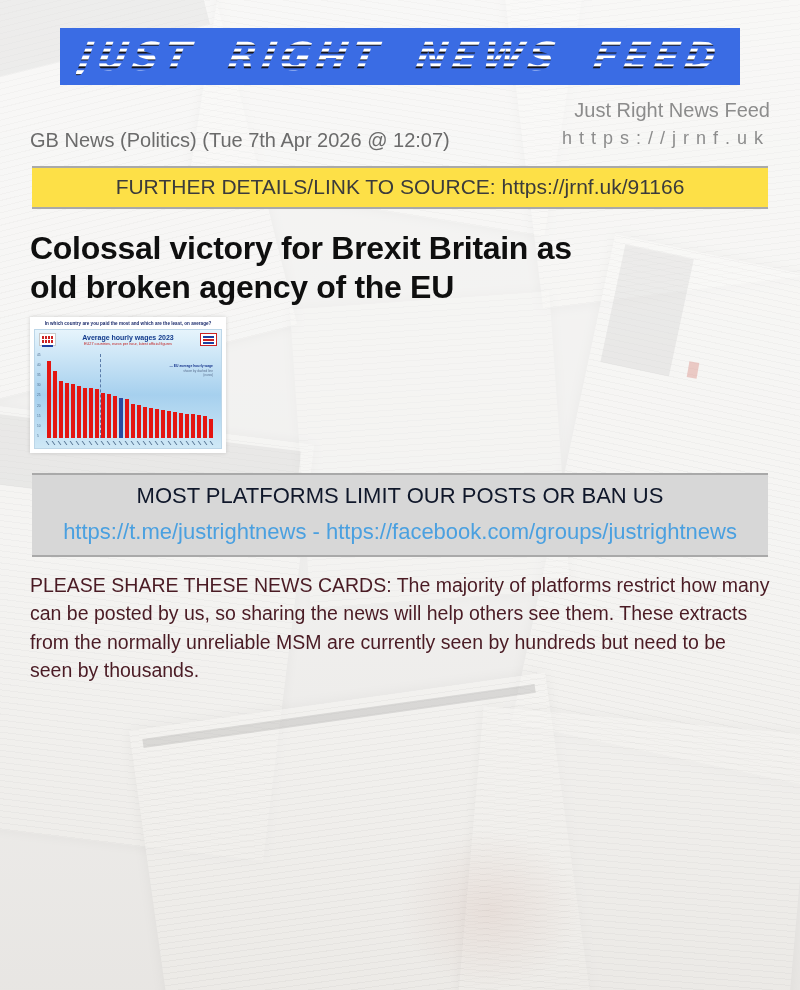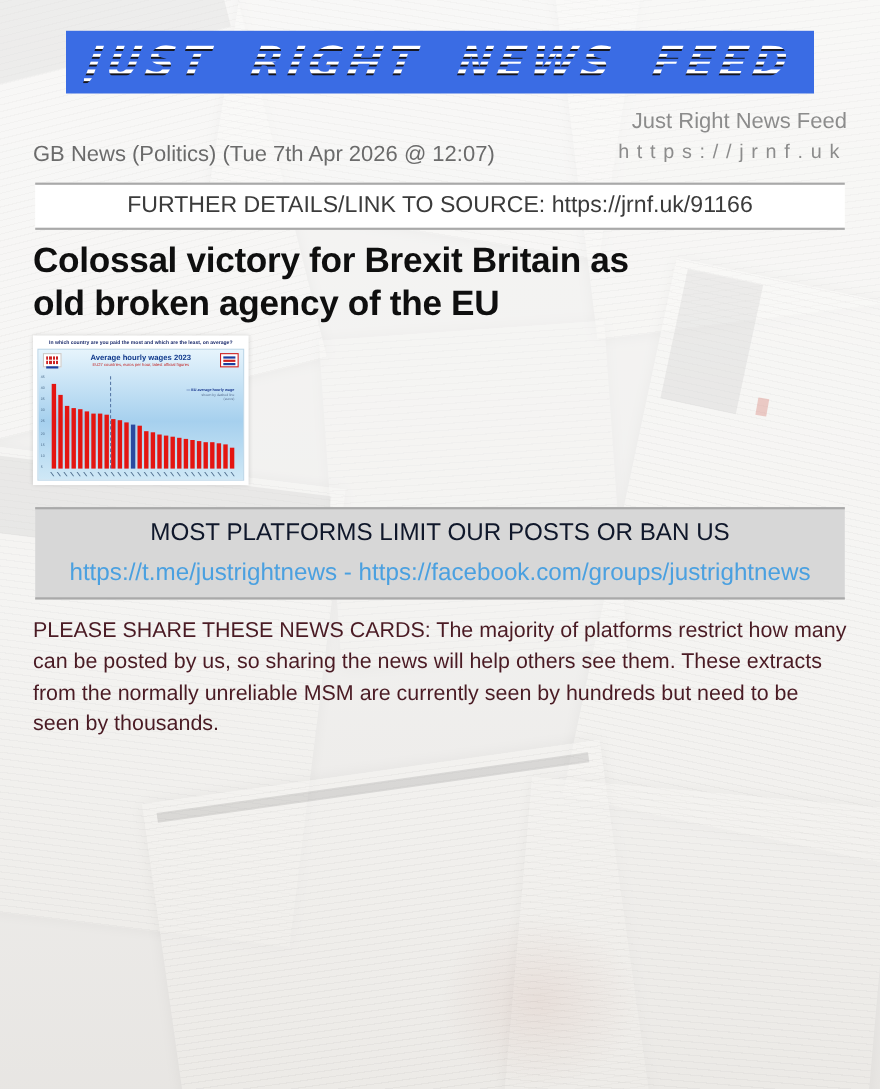--- a/index.html
+++ b/index.html
@@ -48,25 +48,25 @@
     color:transparent;
     background:repeating-linear-gradient(180deg,#ffffff 0 3px,#15151c 3px 4.5px,rgba(0,0,0,0) 4.5px 7px);
     -webkit-background-clip:text;background-clip:text;
   }
   .meta-row{display:flex;justify-content:space-between;align-items:flex-end;margin:10px 30px 0 30px;}
   .meta-left{font-size:20px;color:#6b6b6b;padding-top:14px;}
   .meta-right{text-align:right;color:#8c8c8c;line-height:1.5;}
   .meta-right .brand{font-size:20px;}
   .meta-right .brand-url{font-size:18px;letter-spacing:7px;margin-left:20px;}
   .source-box{
-    margin:14px 32px 0 32px;background:#ffffff;border-top:2px solid #a9a9a9;border-bottom:2px solid #a9a9a9;
+    margin:14px 32px 0 32px;background:#fde047;border-top:2px solid #a9a9a9;border-bottom:2px solid #a9a9a9;
     text-align:center;padding:7px 0 8px;
   }
   .source-box span{font-size:21px;color:#3b3b3b;}
-  .headline{margin:8px 30px 0 30px;color:#0f0f0f;font-weight:bold;font-size:32px;line-height:1.22;letter-spacing:-.3px;}
+  .headline{margin:20px 30px 0 30px;color:#0f0f0f;font-weight:bold;font-size:32px;line-height:1.22;letter-spacing:-.3px;}
 
   
   .thumb{
     position:relative;margin:10px 0 0 30px;width:196px;height:136px;background:#ffffff;
     box-shadow:0 0 4px rgba(0,0,0,.15);
   }
   .thumb-q{font-size:4.6px;font-weight:bold;color:#1a2a6b;text-align:center;padding:4px 4px 2px;}
   .tchart{
     position:relative;margin:1px 4px 4px;height:118px;
     background:linear-gradient(180deg,#e6f4fc 0%,#a6d0ee 55%,#cfe8f6 100%);

